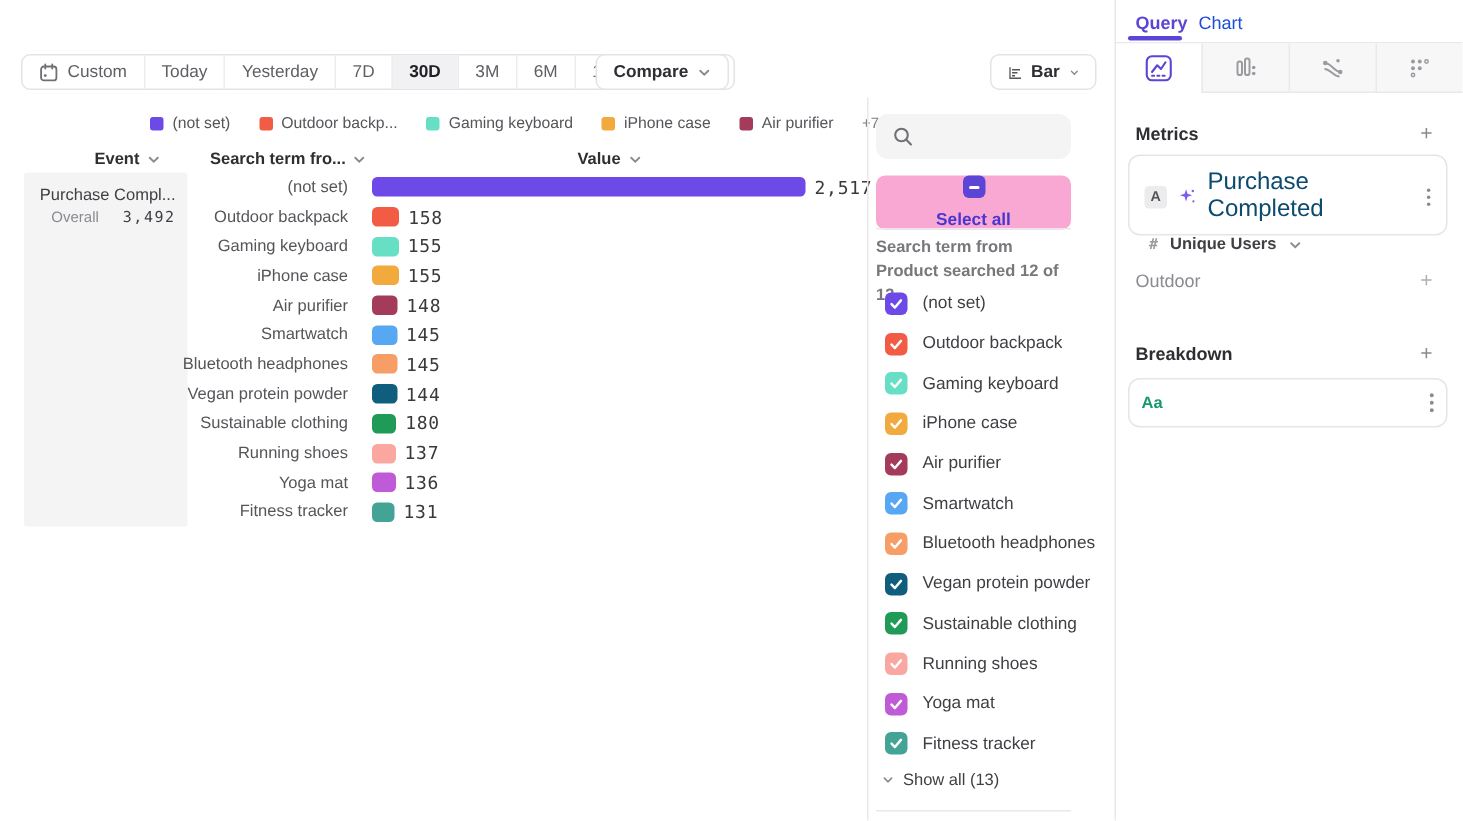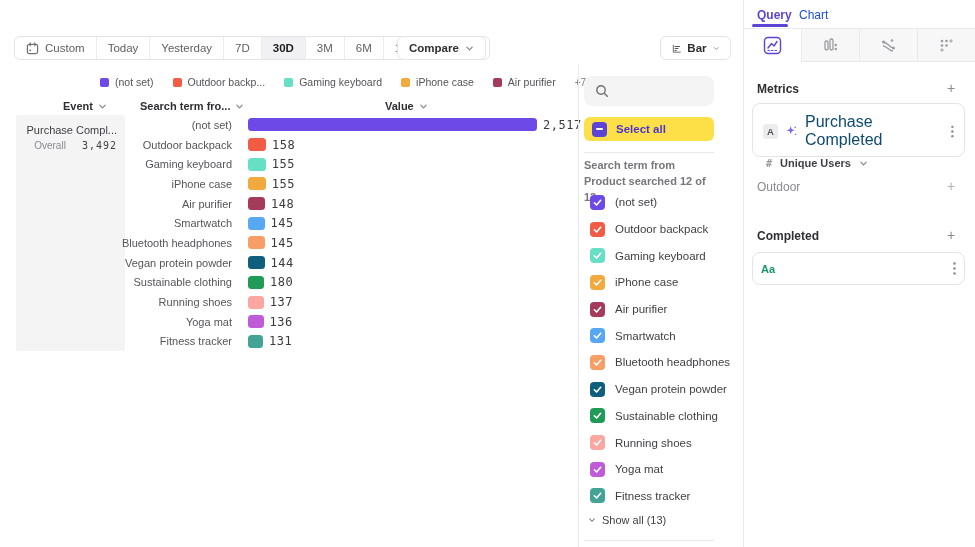--- a/index.html
+++ b/index.html
@@ -46,22 +46,22 @@
     color:#3a3a3e; letter-spacing:0.5px; }
 
   
   .vline-mid { position:absolute; left:578px; top:65px; bottom:0; width:1px; background:#e9e9ec; }
   .search-box { position:absolute; left:584px; top:76px; width:130px; height:30px; background:#f4f4f5;
     border-radius:8px; }
   .search-box input { position:absolute; left:32px; top:0; width:92px; height:30px; border:none;
     background:transparent; outline:none; font-size:12px; color:#3f3f44; font-family:inherit; }
   .search-box input::placeholder { color:#9a9aa0; }
   .search-ic { position:absolute; left:11px; top:8px; }
-  .select-all { position:absolute; left:584px; top:117px; width:130px; height:24px; background:#fde047;
-    border-radius:6px; display:flex; align-items:center; gap:9px; padding:0 8px; cursor:pointer; }
+  .select-all { position:absolute; left:584px; top:117px; width:130px; height:36px; background:#f9a8d4;
+    border-radius:6px; display:flex; align-items:center; gap:9px; padding:0 8px; cursor:pointer;flex-direction:column; }
   .select-all .label { font-size:11.5px; font-weight:bold; color:#4a36cf; }
   .cbox { width:15px; height:15px; border-radius:4px; display:flex; align-items:center; justify-content:center; flex:none; }
   .hdiv { position:absolute; height:1px; background:#e9e9ec; }
   .caption { position:absolute; left:584px; top:158px; width:126px; font-size:11px; font-weight:bold;
     color:#77777c; line-height:1.45; }
   .flist { position:absolute; left:590px; top:189px; }
   .fitem { display:flex; align-items:center; gap:10px; height:26.7px; cursor:pointer; }
   .fitem .label { font-size:11.5px; color:#3f3f44; }
   .show-all { position:absolute; left:588px; top:514px; display:flex; align-items:center; gap:6px;
     font-size:11px; color:#3f3f44; cursor:pointer; }
@@ -458,21 +458,21 @@
     <span class="measure">Unique Users</span>
     <svg class="chev" width="9" height="9" viewBox="0 0 10 10">
         <path d="M2 3.5 L5 6.5 L8 3.5" stroke="currentColor" stroke-width="1.4" fill="none" stroke-linecap="round"></path>
       </svg>
   </div>
 </div>
 
 <div class="section-title muted" style="top:180px;">Outdoor</div>
 <div class="plus" style="top:178px; color:#b0b0b5;">+</div>
 
-<div class="section-title" style="top:229px;">Completed</div>
+<div class="section-title" style="top:229px;">Breakdown</div>
 <div class="plus" style="top:227px;">+</div>
 
 <div class="card" style="top:252px; height:33px; padding:0 8px; display:flex; align-items:center; gap:7px;">
   <span class="aa">Aa</span>
   <svg class="kebab" width="3" height="13" viewBox="0 0 3 13">
       <circle cx="1.5" cy="1.5" r="1.3" fill="#8a8a90"></circle>
       <circle cx="1.5" cy="6.5" r="1.3" fill="#8a8a90"></circle>
       <circle cx="1.5" cy="11.5" r="1.3" fill="#8a8a90"></circle>
     </svg>
 </div>

